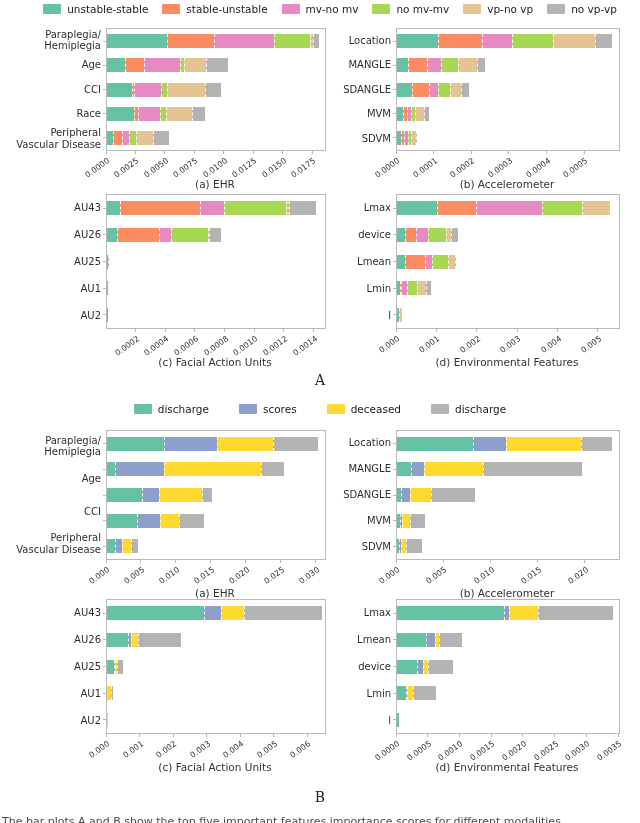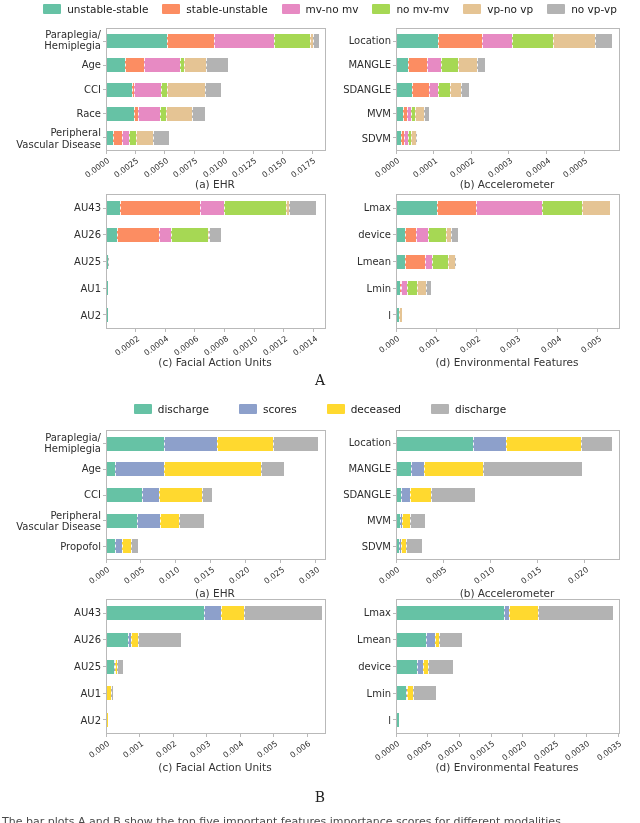--- a/index.html
+++ b/index.html
@@ -492,23 +492,20 @@
             <div class="ylabel">
               <div>Age</div>
             </div>
             <div class="ylabel">
               <div>CCI</div>
             </div>
             <div class="ylabel">
               <div>Peripheral</div>
               <div>Vascular Disease</div>
             </div>
-            <div class="ylabel">
-              <div>Propofol</div>
-            </div>
           </div>
           <div class="plot">
             <div class="ytick" style="top: calc(10% - 0.5px);"></div>
             <div class="bar" style="top: calc(10% - 7px);">
               <div class="seg" style="width: 57.29px; background: rgb(102, 194, 165);"></div>
               <div class="seg" style="width: 52.4px; background: rgb(141, 160, 203);"></div>
               <div class="seg" style="width: 55.9px; background: rgb(255, 217, 47);"></div>
               <div class="seg" style="width: 45.42px; background: rgb(179, 179, 179);"></div>
             </div>
             <div class="ytick" style="top: calc(30% - 0.5px);"></div>

